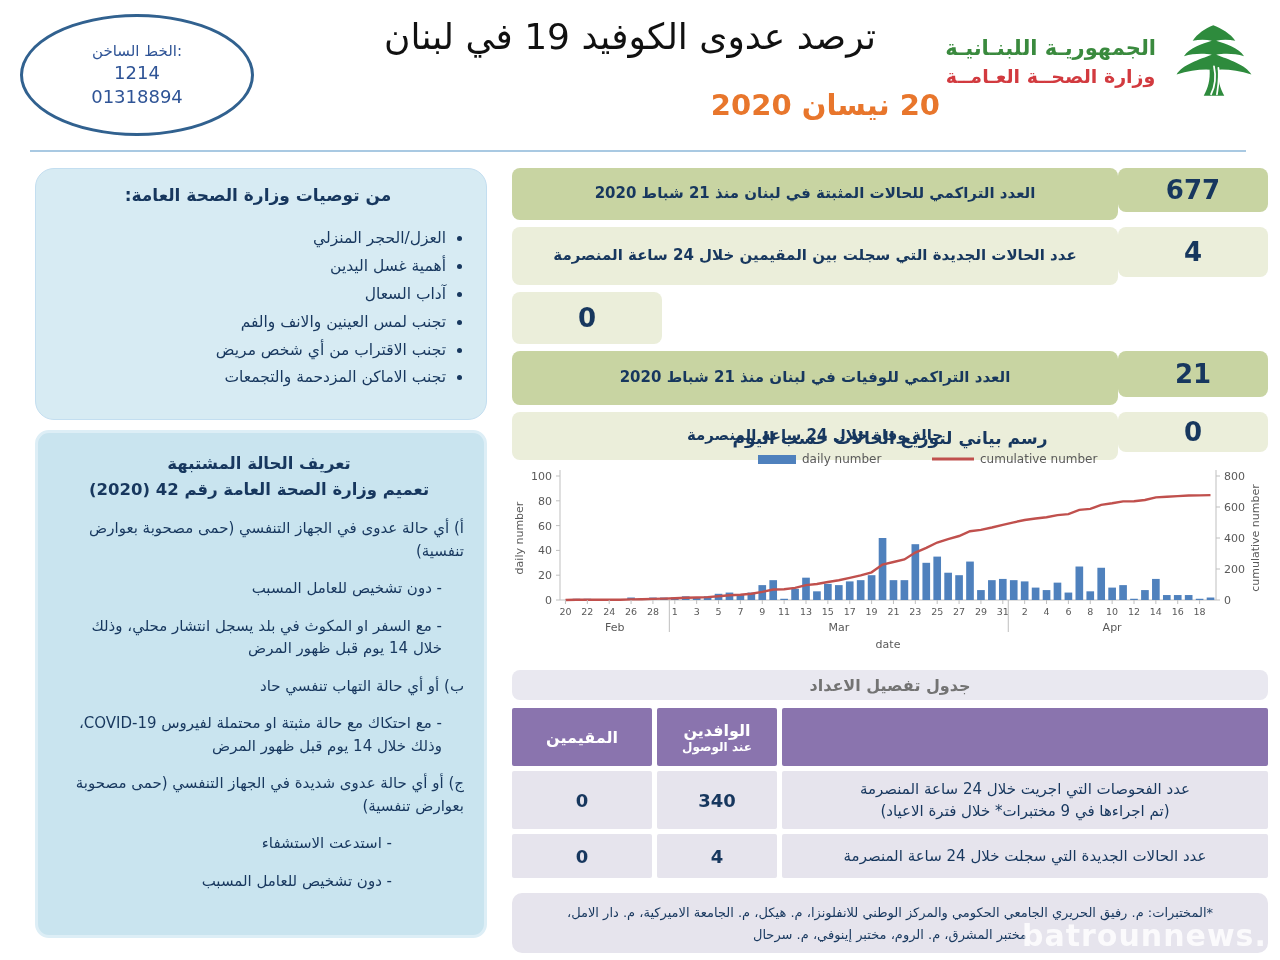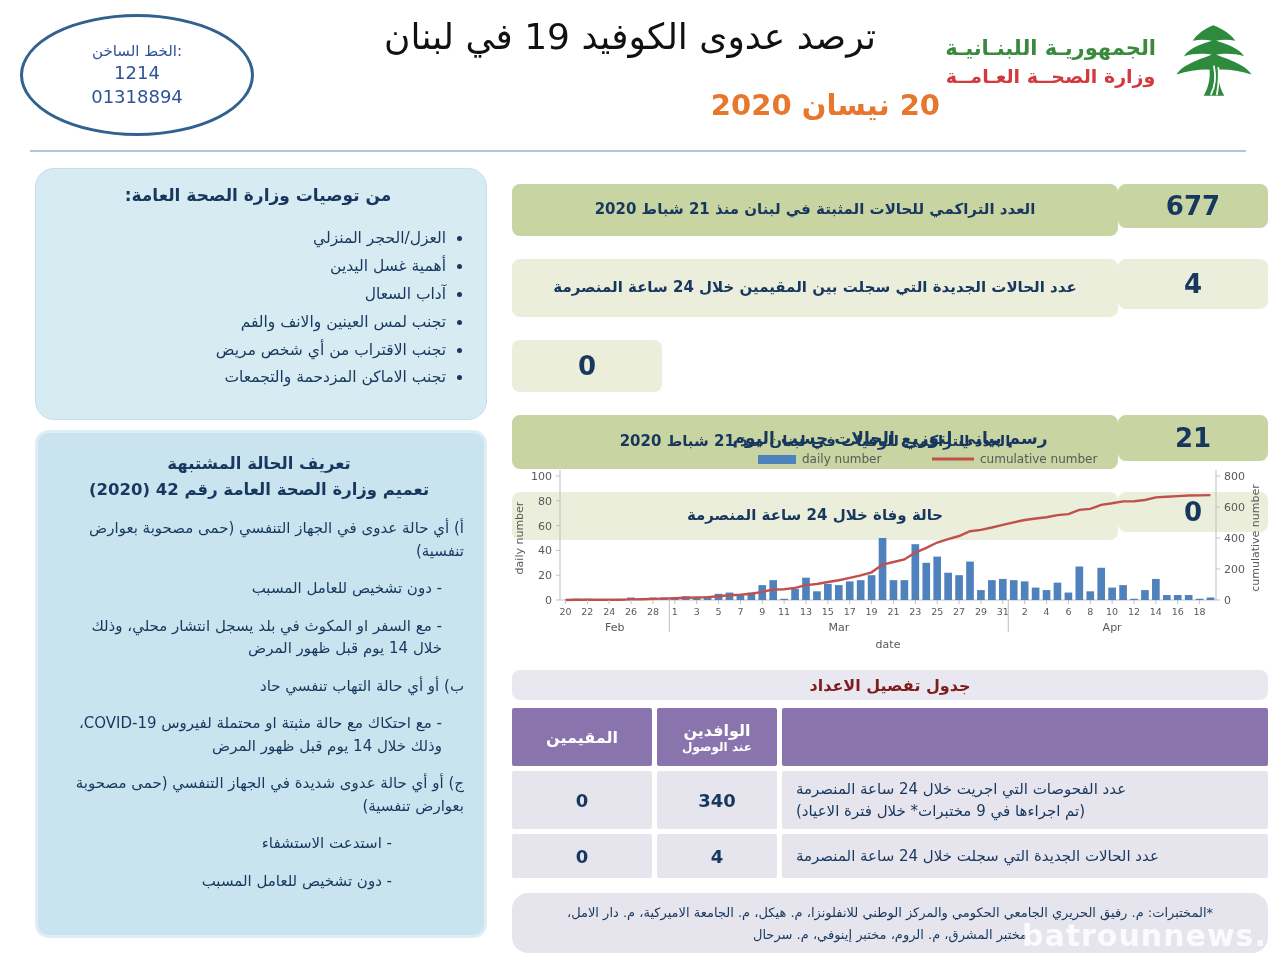--- a/index.html
+++ b/index.html
@@ -48,21 +48,21 @@
   }
   .def-title{text-align:center;font-weight:bold;font-size:16.5px;line-height:1.55;}
   .def-par{font-size:15px;line-height:1.5;margin:15px 0 0 4px;text-align:right;}
   .def-par.dash{padding-right:22px;}
   .def-par.dash-deep{padding-right:72px;}
   
   .stats{
     position:absolute;left:512px;top:168px;width:756px;
     display:flex;flex-direction:column;gap:7px;
   }
-  .stat-row{display:flex;margin-top:16px;}
+  .stat-row{display:flex;}
   .stat-label{
     flex:1;border-radius:8px;display:flex;align-items:center;justify-content:center;
     direction:rtl;text-align:center;color:#17375e;font-weight:bold;font-size:15px;
     padding:4px 18px;line-height:1.45;
   }
   .stat-value{
     width:150px;border-radius:8px;display:flex;align-items:center;justify-content:center;
     color:#17375e;font-weight:bold;font-size:26px;
   }
   .row-light .stat-label,.row-light .stat-value{background:#ebeeda;}
@@ -70,37 +70,37 @@
   .h44{height:44px}.h50{height:50px}.h52{height:52px}.h46{height:46px}.h40{height:40px}
   
   .chart-wrap{position:absolute;left:512px;top:428px;width:756px;height:240px;}
   .chart-title{
     text-align:center;direction:rtl;color:#17375e;font-size:17px;font-weight:bold;margin:0 0 2px 0;
   }
   
   .table-wrap{position:absolute;left:512px;top:670px;width:756px;}
   .table-title{
     height:30px;background:#e9e8f0;border-radius:8px;display:flex;align-items:center;
-    justify-content:center;color:#7f1d1d;font-weight:bold;font-size:16px;direction:rtl;
+    justify-content:center;color:#737373;font-weight:bold;font-size:16px;direction:rtl;
   }
   .detail-grid{
     margin-top:8px;display:grid;grid-template-columns:140px 120px 1fr;gap:5px;
   }
   .cell{display:flex;flex-direction:column;align-items:center;justify-content:center;border-radius:2px;}
   .cell.hdr{background:#8a74ae;color:#ffffff;font-weight:bold;height:58px;}
   .cell.hdr .hdr-main{font-size:16px;}
   .cell.hdr .hdr-sub{font-size:12px;font-weight:bold;}
   .cell.body{background:#e6e4ed;color:#17375e;}
   .cell.num{font-weight:bold;font-size:18px;}
-  .cell.lbl{direction:rtl;text-align:right;align-items:flex-end;padding:4px 14px;box-sizing:border-box;font-size:15px;line-height:1.5;}
+  .cell.lbl{direction:rtl;text-align:right;align-items:center;padding:4px 14px;box-sizing:border-box;font-size:15px;line-height:1.5;}
   .rh58{height:58px}.rh44{height:44px}
   
   .footnote{
     position:absolute;left:512px;top:893px;width:756px;height:60px;background:#e6e4ed;
-    border-radius:16px;direction:rtl;text-align:center;color:#17375e;font-size:13px;
+    border-radius:10px;direction:rtl;text-align:center;color:#17375e;font-size:13px;
     line-height:1.7;box-sizing:border-box;padding-top:9px;
   }
   .watermark{
     position:absolute;left:1022px;top:918px;font-size:30px;font-weight:bold;
     color:rgba(255,255,255,0.82);letter-spacing:1px;pointer-events:none;
   }
 </style>
 </head>
 <body>
 

